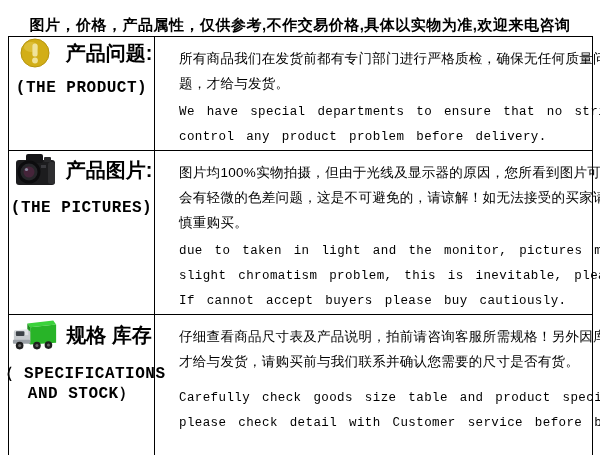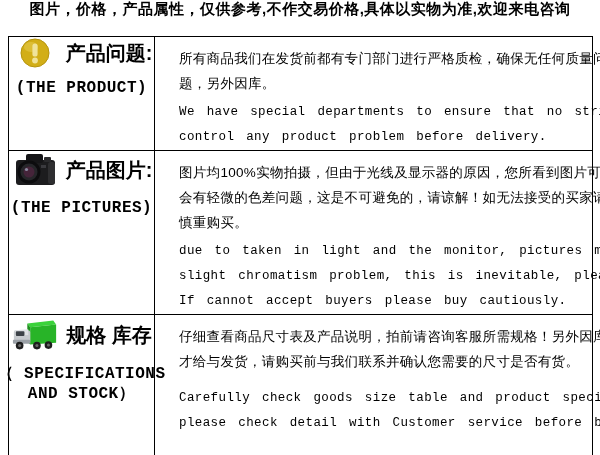--- a/index.html
+++ b/index.html
@@ -3,20 +3,21 @@
 <meta charset="utf-8">
 <style>
   * { margin: 0; padding: 0; box-sizing: border-box; }
   html, body { width: 600px; height: 455px; background: #ffffff; overflow: hidden; }
   body { font-family: "Liberation Sans", sans-serif; color: #000; }
 
   .page-header {
     width: 600px; height: 30px; 
     text-align: center; font-size: 15px; font-weight: bold;
     letter-spacing: 0.5px;
+    margin-top: 16px;
   }
 
   table.notice-table {
     position: absolute; left: 8px; top: 36px;
     width: 584px; height: 416px;
     border-collapse: collapse; table-layout: fixed;
   }
   table.notice-table td { border: 1px solid #000; vertical-align: top; background: #fff; }
   col.c-left  { width: 146px; }
   col.c-right { width: 438px; }
@@ -73,21 +74,21 @@
             </svg>
           </span>
           <span class="zh-label">产品问题:</span>
         </div>
         <div class="en-label">(THE PRODUCT)</div>
       </div>
     </td>
     <td class="right-cell">
       <div class="zh-text">
         <div>所有商品我们在发货前都有专门部门进行严格质检，确保无任何质量问</div>
-        <div>题，另外因库。</div>
+        <div>题，才给与发货。</div>
       </div>
       <div class="en-text">
         <div>We have special departments to ensure that no strict quality</div>
         <div>control any product problem before delivery.</div>
       </div>
     </td>
   </tr>
 
   <tr class="row-2">
     <td class="left-cell">

